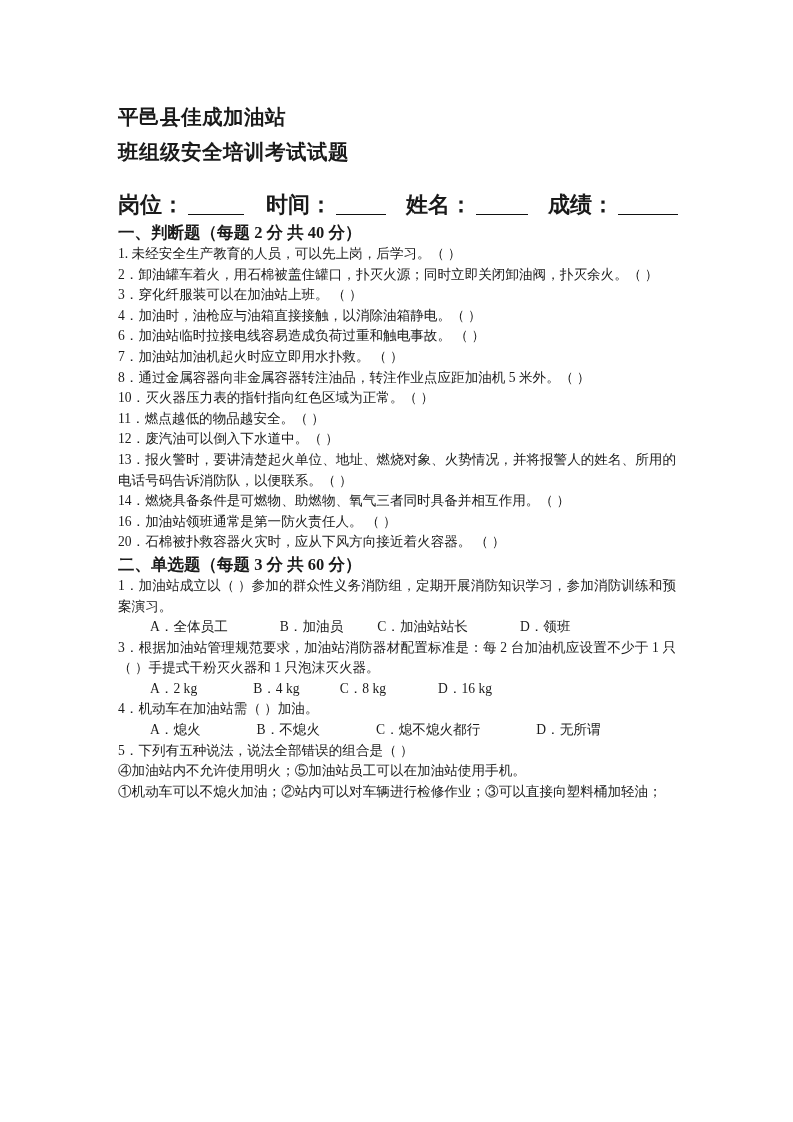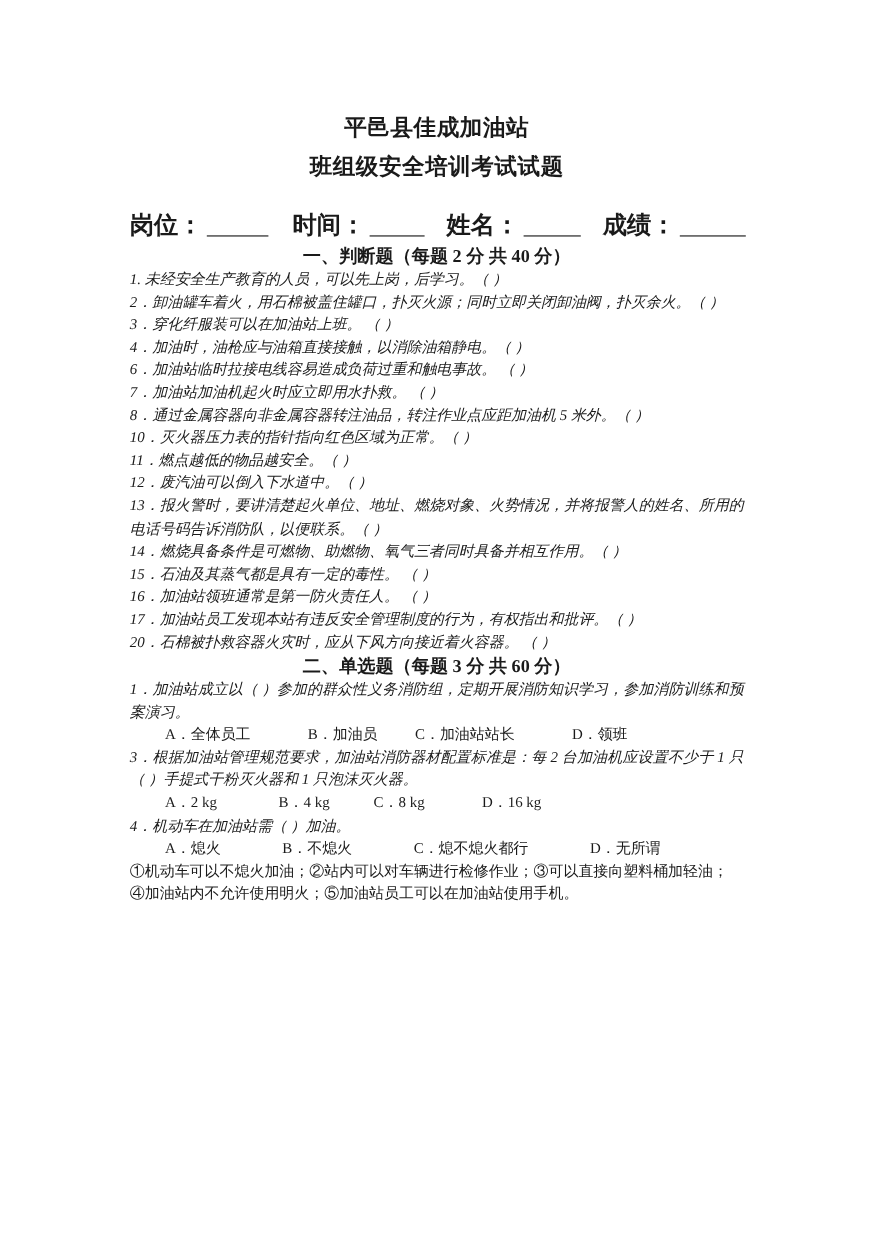--- a/index.html
+++ b/index.html
@@ -16,21 +16,20 @@
   }
   .page {
     position: relative;
     width: 793px;
     height: 1122px;
     background: #ffffff;
     box-sizing: border-box;
     padding: 96px 117px 0 118px;
   }
   .doc-title {
-    text-align: center;
     font-weight: bold;
     font-size: 20.5px;
     line-height: 30px;
     letter-spacing: 0.5px;
     margin: 0;
   }
   .doc-title.line1 { margin-top: 6px; }
   .doc-title.line2 { margin-top: 5px; }
 
   .info-row {
@@ -60,33 +59,31 @@
   .gap-a { display:inline-block; width: 22px; }
   .gap-b { display:inline-block; width: 20px; }
   .gap-c { display:inline-block; width: 20px; }
 
   .section-head {
     font-size: 16.5px;
     font-weight: bold;
     line-height: 22px;
     margin-top: 6px;
     margin-bottom: 0;
-    text-align: center;
   }
   .section-head.two {
     margin-top: 1px;
   }
 
   .q {
     font-size: 13.6px;
     line-height: 20.6px;
     margin: 0;
     text-align: justify;
     text-justify: inter-ideograph;
-    font-style: italic;
   }
   .opts {
     font-size: 13.6px;
     line-height: 20.6px;
     margin: 0;
     padding-left: 32px;
     white-space: nowrap;
   }
   .opt {
     display: inline-block;
@@ -122,23 +119,21 @@
     <div class="q">3．穿化纤服装可以在加油站上班。 （   ）</div>
     <div class="q">4．加油时，油枪应与油箱直接接触，以消除油箱静电。（   ）</div>
     <div class="q">6．加油站临时拉接电线容易造成负荷过重和触电事故。              （  ）</div>
     <div class="q">7．加油站加油机起火时应立即用水扑救。        （   ）</div>
     <div class="q">8．通过金属容器向非金属容器转注油品，转注作业点应距加油机 5 米外。（   ）</div>
     <div class="q">10．灭火器压力表的指针指向红色区域为正常。（   ）</div>
     <div class="q">11．燃点越低的物品越安全。（     ）</div>
     <div class="q">12．废汽油可以倒入下水道中。（    ）</div>
     <div class="q">13．报火警时，要讲清楚起火单位、地址、燃烧对象、火势情况，并将报警人的姓名、所用的电话号码告诉消防队，以便联系。（     ）</div>
     <div class="q">14．燃烧具备条件是可燃物、助燃物、氧气三者同时具备并相互作用。（    ）</div>
-    <div class="q">15．石油及其蒸气都是具有一定的毒性。       （  ）</div>
     <div class="q">16．加油站领班通常是第一防火责任人。       （  ）</div>
-    <div class="q">17．加油站员工发现本站有违反安全管理制度的行为，有权指出和批评。（   ）</div>
     <div class="q">20．石棉被扑救容器火灾时，应从下风方向接近着火容器。     （  ）</div>
   </div>
 
   <div class="section-head two">二、单选题（每题 3 分 共 60 分）</div>
 
   <div>
 
     <div>
       <div class="q">1．加油站成立以（  ）参加的群众性义务消防组，定期开展消防知识学习，参加消防训练和预案演习。</div>
       <div class="opts"><span class="opt">A．全体员工</span><span class="osp-m"></span><span class="opt">B．加油员</span><span class="osp-n"></span><span class="opt">C．加油站站长</span><span class="osp-m"></span><span class="opt">D．领班</span></div>
@@ -149,19 +144,20 @@
       <div class="q">3．根据加油站管理规范要求，加油站消防器材配置标准是：每 2 台加油机应设置不少于 1 只（  ）手提式干粉灭火器和 1 只泡沫灭火器。</div>
       <div class="opts"><span class="opt">A．2 kg</span><span class="osp-k"></span><span class="opt">B．4 kg</span><span class="osp-j"></span><span class="opt">C．8 kg</span><span class="osp-m"></span><span class="opt">D．16 kg</span></div>
     </div>
 
     <div>
       <div class="q">4．机动车在加油站需（  ）加油。</div>
       <div class="opts"><span class="opt">A．熄火</span><span class="osp-k"></span><span class="opt">B．不熄火</span><span class="osp-k"></span><span class="opt">C．熄不熄火都行</span><span class="osp-k"></span><span class="opt">D．无所谓</span></div>
     </div>
 
     <div>
+      <div class="q">5．下列有五种说法，说法全部错误的组合是（     ）</div>
+      <div class="statements">④加油站内不允许使用明火；⑤加油站员工可以在加油站使用手机。</div>
       <div class="statements">①机动车可以不熄火加油；②站内可以对车辆进行检修作业；③可以直接向塑料桶加轻油；</div>
-      <div class="statements">④加油站内不允许使用明火；⑤加油站员工可以在加油站使用手机。</div>
     </div>
 
   </div>
 
 </div>
 
 </body></html>

